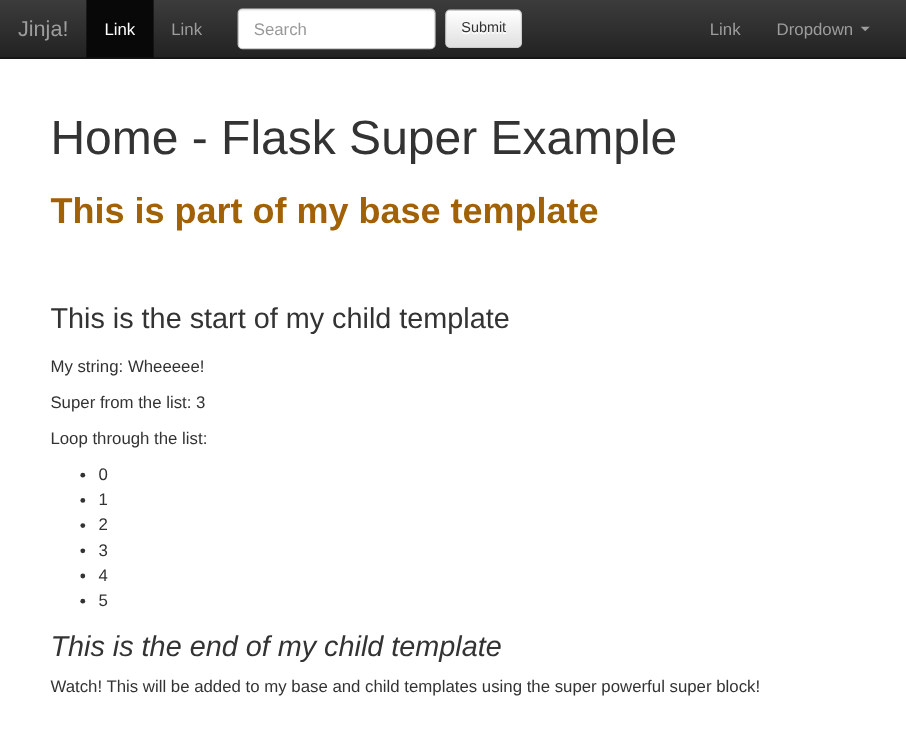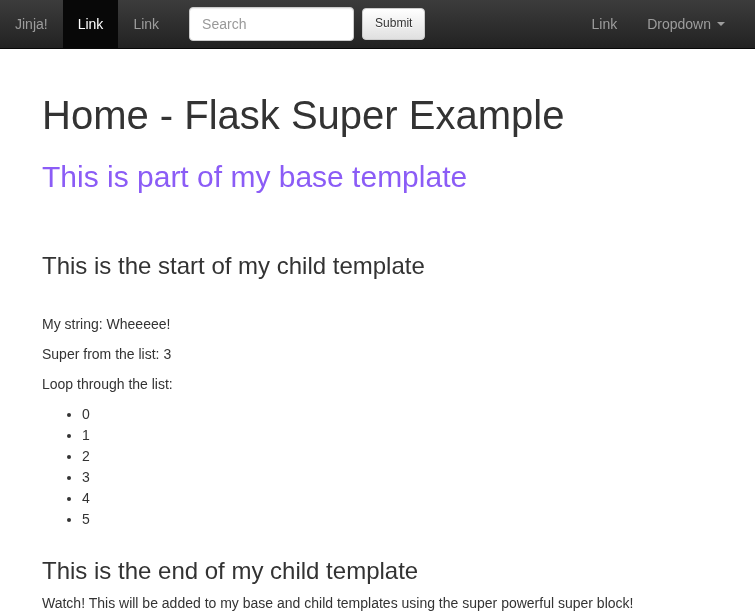--- a/index.html
+++ b/index.html
@@ -15,21 +15,21 @@
       background-color: #222;
       background-image: linear-gradient(to bottom, #3c3c3c 0, #222 100%);
       border-bottom: 1px solid #080808;
       min-height: 47px;
       display: flex;
       align-items: center;
       padding-right: 15px;
     }
     .navbar-brand {
       color: #9d9d9d;
-      font-size: 14px;
+      font-size: 18px;
       padding: 14px 15px;
       line-height: 20px;
       text-decoration: none;
     }
     .navbar-nav {
       display: flex;
       list-style: none;
       margin: 0;
       padding: 0;
     }
@@ -106,40 +106,41 @@
       padding: 0 42px;
       margin-top: 38px;
     }
     h1 {
       font-size: 40px;
       font-weight: 500;
       margin-bottom: 12px;
       color: #333;
     }
     h2.red {
-      color: #8b5cf6;
+      color: #a16207;
       font-size: 30px;
-      font-weight: 400;
+      font-weight: 700;
       margin-bottom: 10px;
     }
     h3 {
       font-size: 24px;
       font-weight: 500;
       margin-top: 50px;
       margin-bottom: 10px;
       color: #333;
     }
     h3.end {
-      margin-top: 24px;
+      margin-top: 12px;
       margin-bottom: 4px;
+      font-style: italic;
     }
     p {
       margin: 0 0 10px;
     }
-    p.first { margin-top: 31px; }
+    p.first { margin-top: 12px; }
     ul.data-list {
       margin: 0 0 10px;
       padding-left: 40px;
     }
     ul.data-list li {
       line-height: 1.5;
     }
   </style>
 </head>
 <body>

